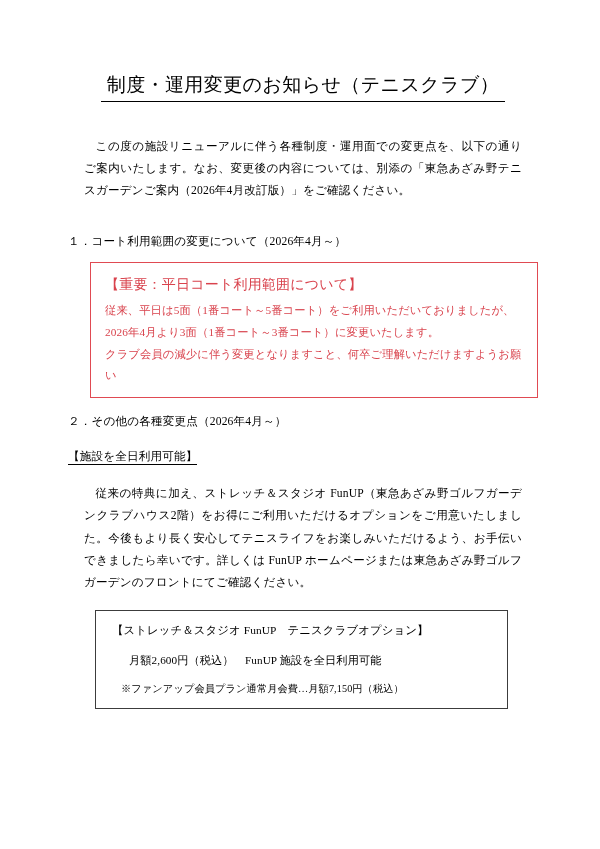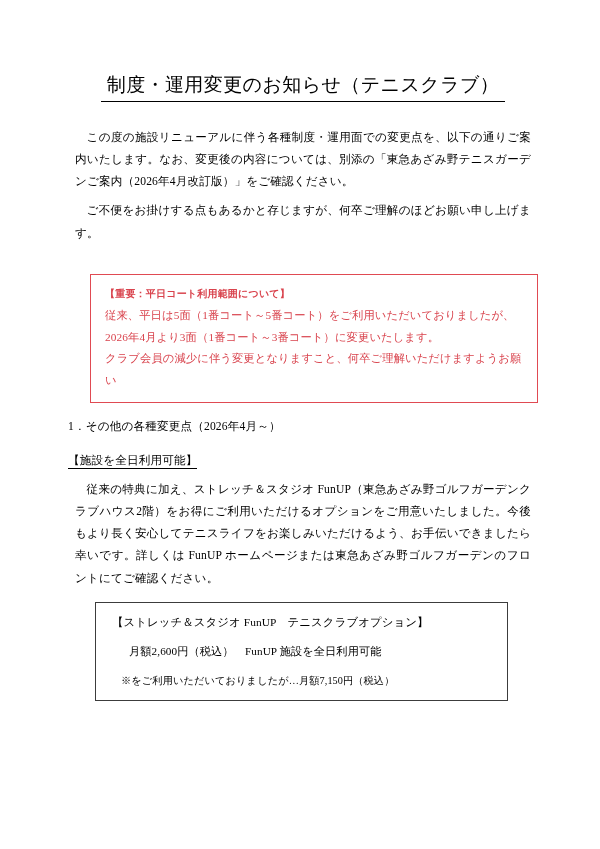--- a/index.html
+++ b/index.html
@@ -43,21 +43,21 @@
     border-bottom: 1.4px solid #000;
     padding: 0 6px 3px 6px;
   }
 
   
   .para {
     font-size: 11.6px;
     line-height: 1.92;
     text-align: justify;
     text-justify: inter-character;
-    margin: 7px;
+    margin: 16px;
     letter-spacing: 0.15px;
   }
   .para.indent { text-indent: 1em; }
   .gap-lg { height: 18px; }
   .gap-md { height: 13px; }
 
   
   .section-head {
     font-size: 11.6px;
     line-height: 1.85;
@@ -78,22 +78,22 @@
   
   .red-box {
     border: 1.3px solid #e04a52;
     color: #d9434d;
     box-sizing: border-box;
     margin: 9px 0 0 22px;
     width: 448px;
     padding: 9px 14px 10px 14px;
   }
   .red-box .rb-title {
-    font-size: 10px;
-    font-weight: bold;
+    font-size: 14px;
+    font-weight: normal;
     line-height: 1.9;
     margin: 0 0 2px 0;
     letter-spacing: 0.2px;
   }
   .red-box .rb-line {
     font-size: 11.3px;
     line-height: 1.92;
     margin: 0;
     letter-spacing: 0.1px;
   }
@@ -133,46 +133,46 @@
 <div class="page">
   <div class="content">
 
     <h1 class="doc-title">
       <span class="title-inner">制度・運用変更のお知らせ（テニスクラブ）</span>
     </h1>
 
     <div class="gap-lg"></div>
 
     <p class="para indent">この度の施設リニューアルに伴う各種制度・運用面での変更点を、以下の通りご案内いたします。なお、変更後の内容については、別添の「東急あざみ野テニスガーデンご案内（2026年4月改訂版）」をご確認ください。</p>
-    <p class="para indent">ご不便をお掛けする点もあるかと存じますが、何卒ご理解のほどお願い申し上げます。</p>
 
     <div class="gap-md"></div>
 
+    <p class="section-head">１．コート利用範囲の変更について（2026年4月～）</p>
 
     <div class="red-box">
       <p class="rb-title">【重要：平日コート利用範囲について】</p>
       <p class="rb-line">従来、平日は5面（1番コート～5番コート）をご利用いただいておりましたが、</p>
       <p class="rb-line">2026年4月より3面（1番コート～3番コート）に変更いたします。</p>
       <p class="rb-line">クラブ会員の減少に伴う変更となりますこと、何卒ご理解いただけますようお願い</p>
     </div>
 
     <div class="gap-md"></div>
 
-    <p class="section-head">1．その他の各種変更点（2026年4月～）</p>
+    <p class="section-head">２．その他の各種変更点（2026年4月～）</p>
 
 
 
     <div class="gap-md"></div>
 
     <p class="sub-head">
       <span class="u">【施設を全日利用可能】</span>
     </p>
 
     <p class="para indent">従来の特典に加え、ストレッチ＆スタジオ FunUP（東急あざみ野ゴルフガーデンクラブハウス2階）をお得にご利用いただけるオプションをご用意いたしました。今後もより長く安心してテニスライフをお楽しみいただけるよう、お手伝いできましたら幸いです。詳しくは FunUP ホームページまたは東急あざみ野ゴルフガーデンのフロントにてご確認ください。</p>
 
     <div class="price-box">
       <p class="pb-title">【ストレッチ＆スタジオ FunUP　テニスクラブオプション】</p>
       <p class="pb-line">月額2,600円（税込）　FunUP 施設を全日利用可能</p>
-      <p class="pb-note">※をご利用いただいておりましたが…月額7,150円（税込）</p>
+      <p class="pb-note">※ファンアップ会員プラン通常月会費…月額7,150円（税込）</p>
     </div>
 
   </div>
 </div>
 
 </body></html>

